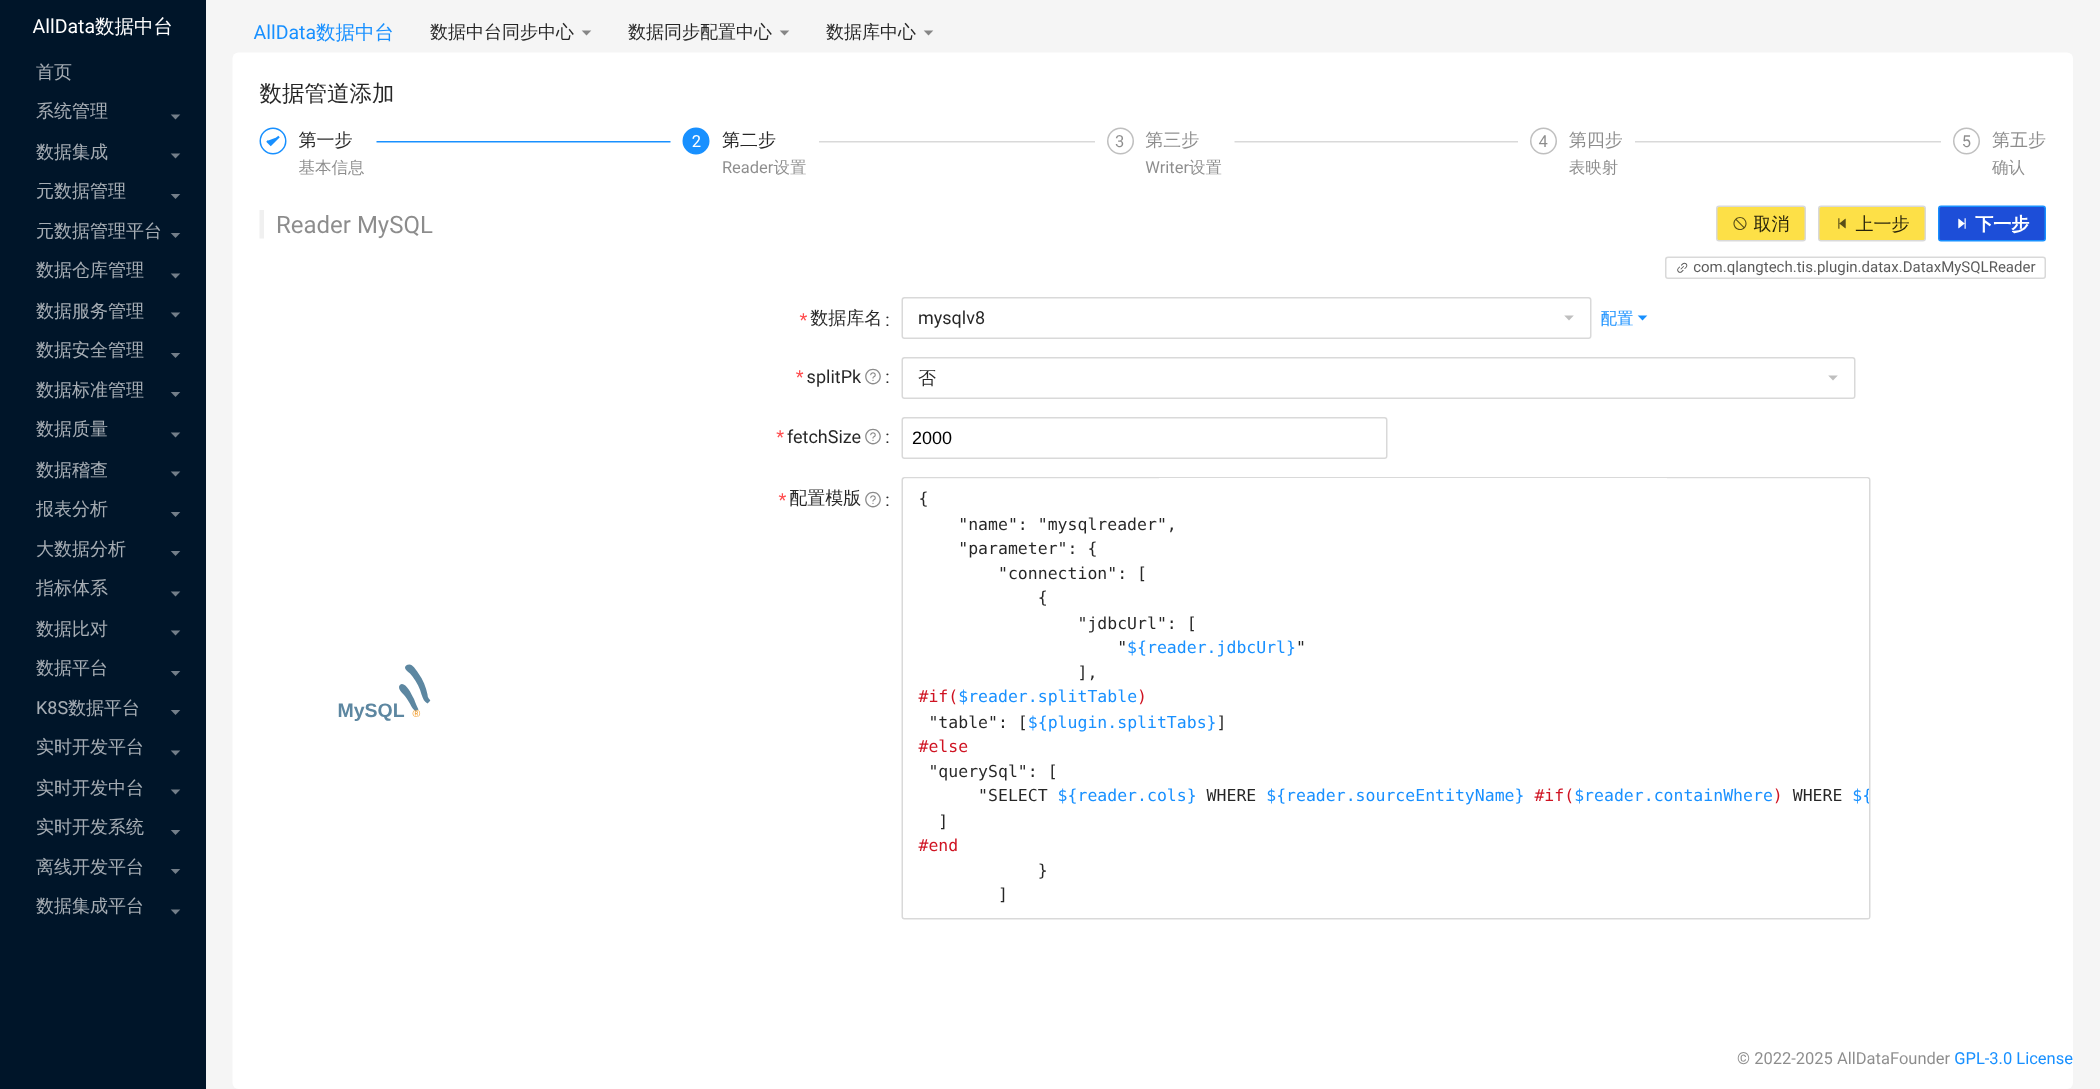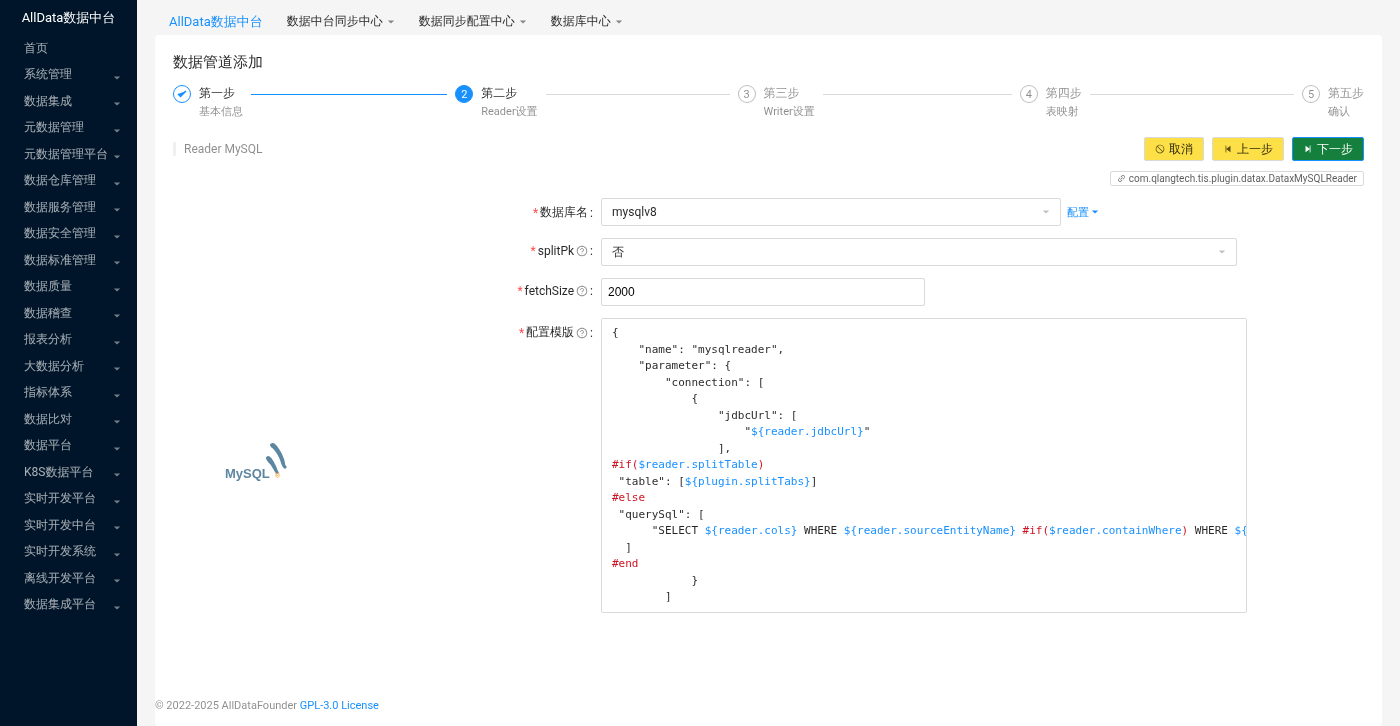--- a/index.html
+++ b/index.html
@@ -29,24 +29,24 @@
     .step-circle.active { background: #1890ff; color: #fff; border: 1px solid #1890ff; }
     .step-circle.wait { border: 1px solid rgba(0,0,0,0.25); color: rgba(0,0,0,0.45); background: #fff; }
     .step-text { margin-left: 8px; }
     .step-title { font-size: 12px; color: rgba(0,0,0,0.85); line-height: 18px; }
     .step-title.wait { color: rgba(0,0,0,0.45); }
     .step-sub { font-size: 11px; color: rgba(0,0,0,0.45); margin-top: 2px; }
     .step-line { flex: 1; height: 1px; background: rgba(0,0,0,0.15); margin: 10px 8px 0 8px; }
     .step-line.done { background: #1890ff; }
     
     .section-head { display: flex; justify-content: space-between; align-items: center; padding: 0 18px; margin-bottom: 10px; }
-    .section-title { font-size: 12px; color: rgba(0,0,0,0.45); border-left: 3px solid #f0f0f0; padding-left: 8px; }
+    .section-title { font-size: 16px; color: rgba(0,0,0,0.45); border-left: 3px solid #f0f0f0; padding-left: 8px; }
     .btn-group { display: flex; gap: 8px; }
     .btn { height: 24px; padding: 0 10px; border-radius: 2px; border: 1px solid #d9d9d9; background: #fde047; display: inline-flex; align-items: center; gap: 4px; font-size: 12px; cursor: pointer; color: rgba(0,0,0,0.85); }
-    .btn.primary { background: #15803d; border-color: #1890ff; color: #fff; }
+    .btn.primary { background: #1d4ed8; border-color: #1890ff; color: #fff; font-weight: bold; }
     .btn svg { width: 10px; height: 10px; }
     .btn.primary svg { fill: #fff; }
     .btn:not(.primary) svg { fill: rgba(0,0,0,0.65); }
     
     .plugin-tag { padding: 0 18px; display: flex; justify-content: flex-end; margin-bottom: 12px; }
     .plugin-tag-inner { font-size: 10px; border: 1px solid #d9d9d9; border-radius: 2px; padding: 1px 6px; display: flex; align-items: center; gap: 3px; color: rgba(0,0,0,0.65); text-align: right; }
     .plugin-tag-inner svg { width: 9px; height: 9px; fill: rgba(0,0,0,0.65); }
     
     .logo-col { width: 200px; display: flex; align-items: flex-start; justify-content: center; padding-top: 240px; }
     .mysql-logo { width: 64px; height: 44px; }
@@ -64,21 +64,21 @@
     .select-arrow svg { width: 8px; height: 8px; fill: rgba(0,0,0,0.25); }
     .config-link { color: #1890ff; font-size: 11px; display: flex; align-items: center; gap: 2px; cursor: pointer; }
     .config-link svg { width: 8px; height: 8px; fill: #1890ff; }
     
     .input-small { width: 324px; height: 28px; border: 1px solid #d9d9d9; border-radius: 2px; padding: 0 6px; font-size: 12px; outline: none; }
     
     .code-box { width: 646px; min-height: 192px; border: 1px solid #d9d9d9; border-radius: 2px; padding: 6px 10px; font-family: Consolas, Monaco, monospace; font-size: 11px; line-height: 1.5; white-space: pre; overflow: auto; background: #fff; }
     .c-var { color: #1890ff; }
     .c-if { color: #cf1322; }
     
-    .footer { text-align: left; font-size: 11px; color: rgba(0,0,0,0.45); padding: 14px 0; margin-top: auto; }
+    .footer { text-align: right; font-size: 11px; color: rgba(0,0,0,0.45); padding: 14px 0; margin-top: auto; }
     .footer a { color: #1890ff; text-decoration: none; }
     
     .form-layout { display: flex; }
     .form-main { flex: 1; }
     .select-box.full { width: 636px; }
   </style>
 </head>
 <body>
 
 <div class="sidebar">

